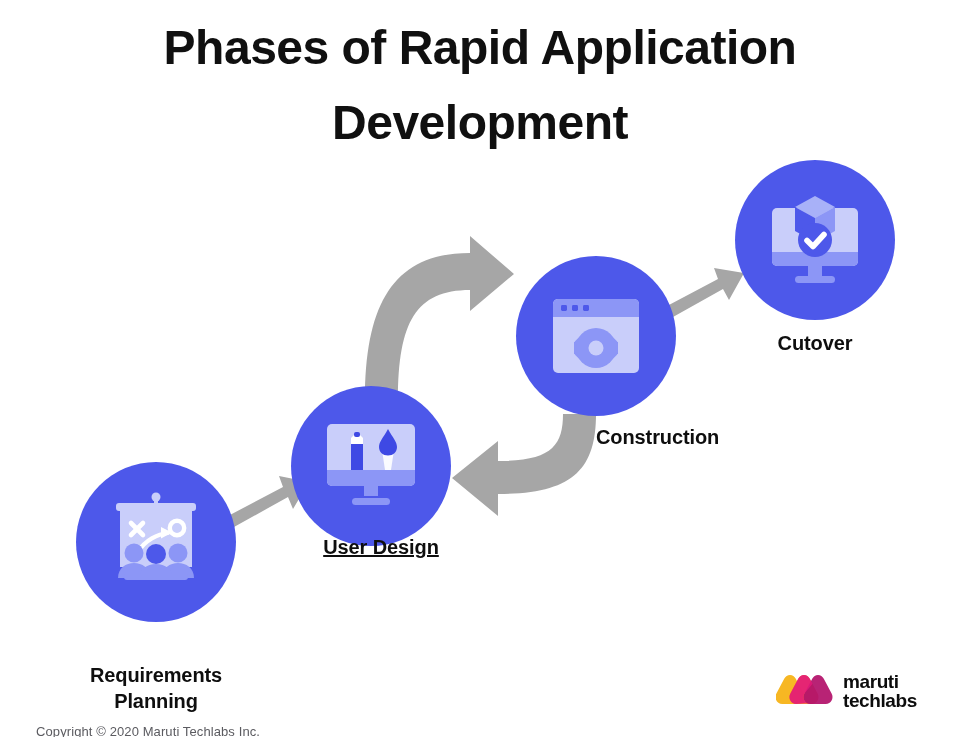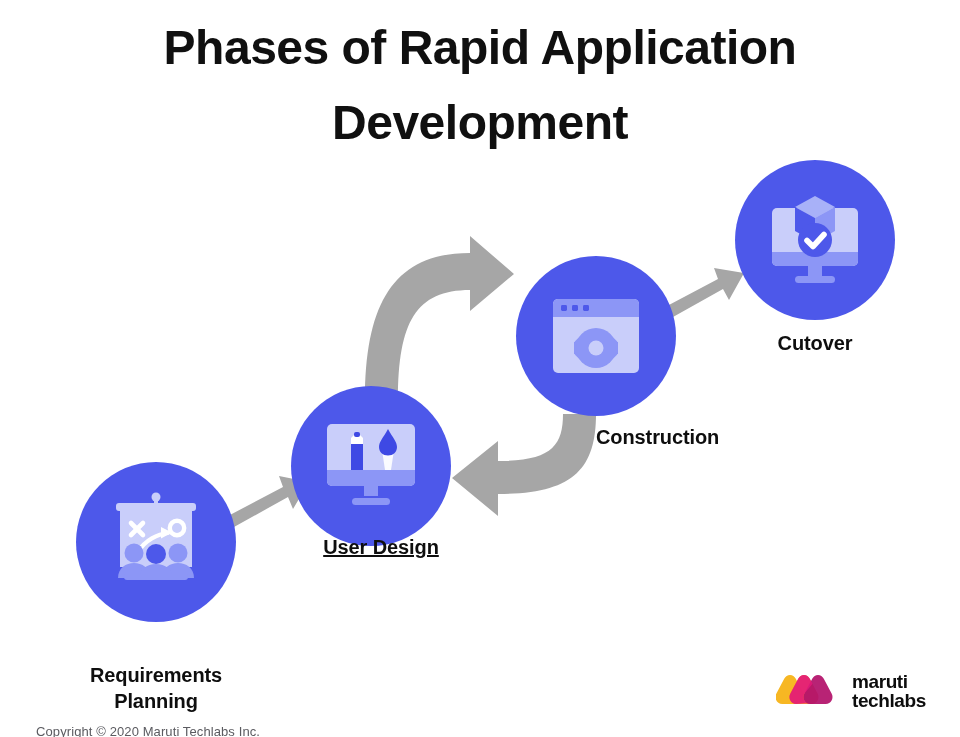--- a/index.html
+++ b/index.html
@@ -79,21 +79,21 @@
     font-size: 13px;
     color: #5b5b60;
     letter-spacing: 0.1px;
   }
   .brand {
     position: absolute;
     left: 776px;
     top: 672px;
     display: flex;
     align-items: center;
-    gap: 14px;
+    gap: 5px;
   }
   .brand-mark { display: block; }
   .brand-text {
     font-weight: 800;
     font-size: 19px;
     line-height: 0.98;
     color: #0d0d0d;
     letter-spacing: -0.4px;
   }
   .brand-text span { display: block; }

